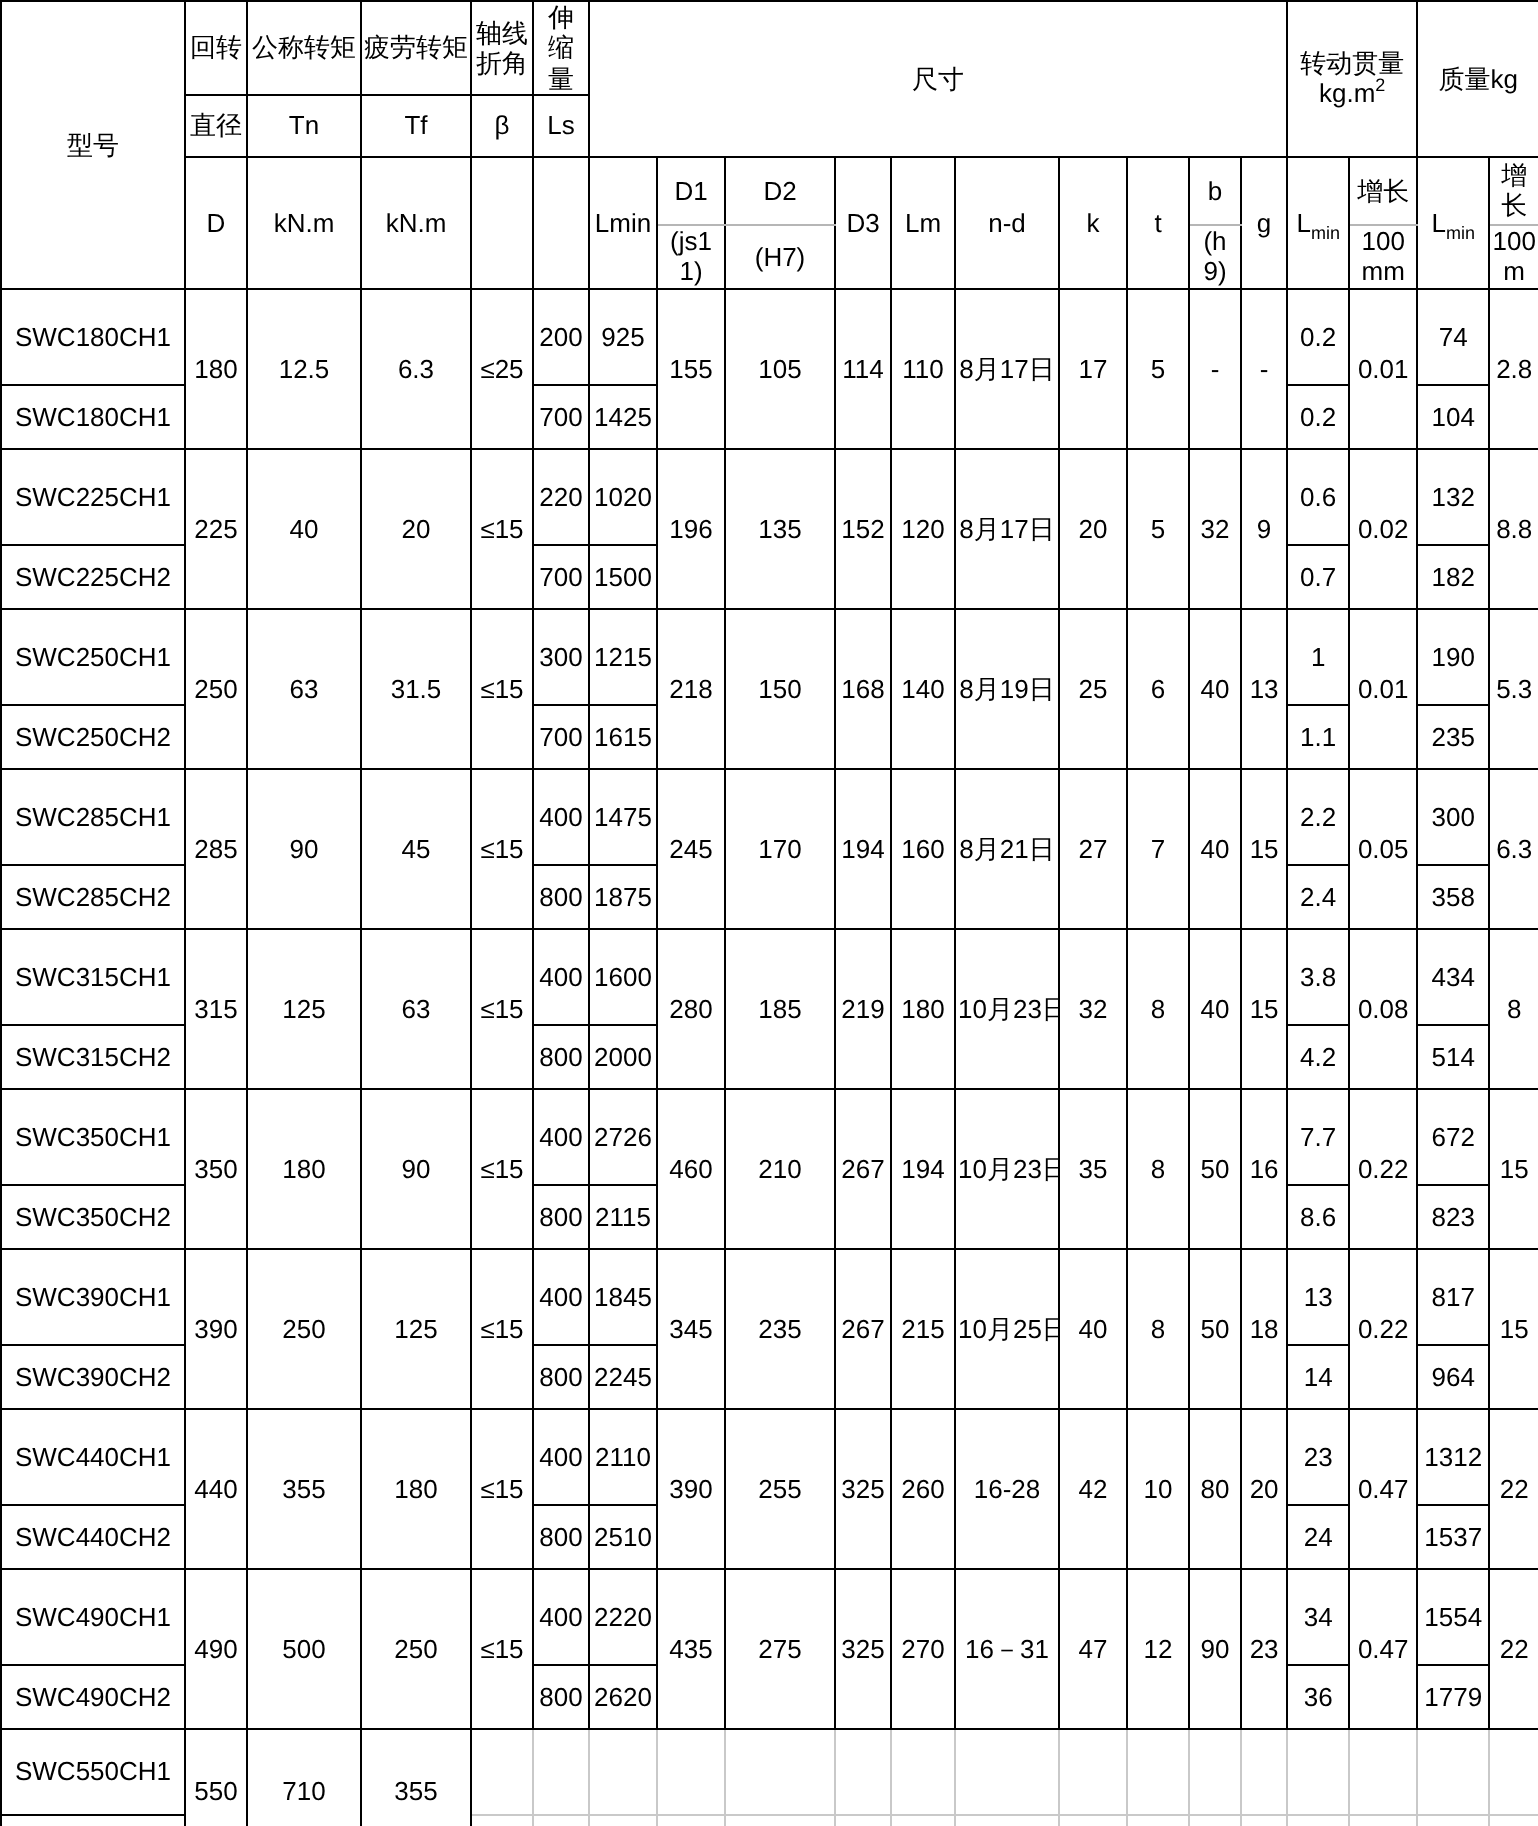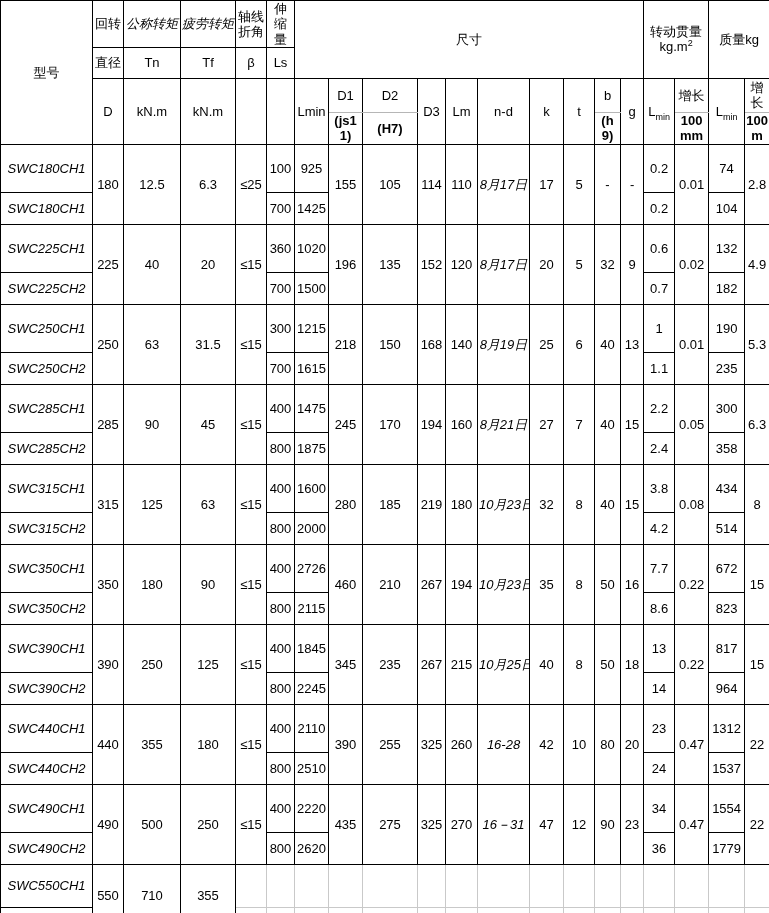--- a/index.html
+++ b/index.html
@@ -11,30 +11,30 @@
     text-align:center;
     vertical-align:middle;
     font-size:13px;
     line-height:1.18;
     padding:0 1px;
     overflow:hidden;
     word-break:break-all;
     color:#000;
     background:#fff;
   }
-  .nw { white-space:nowrap;font-style:italic; }
+  .nw { white-space:nowrap; }
   
   .gb { border-bottom-color:#b6b6b6; }
   
   .gc { border-color:#c9c9c9; }
   .bbl { border-bottom-color:#000; }  
   .brr { border-right-color:#000; }   
   sup, sub { font-size:9px; line-height:0; }
   tr.h1 { height:31px; } tr.h2 { height:31px; }
-  tr.h3 { height:34px; } tr.h4 { height:32px;font-weight:bold; }
+  tr.h3 { height:34px; } tr.h4 { height:32px; }
   tr.ra { height:48px; } tr.rb { height:32px; }
   tr.ra10 { height:43px;padding-left:48px; } tr.rb10 { height:20px; }
 </style>
 </head>
 <body>
 
 <table>
   <colgroup>
     <col style="width:92px">
       <col style="width:31px">
@@ -108,21 +108,21 @@
     <td>100 mm</td>
     <td>100m</td>
   </tr>
 
   <tr class="ra">
     <td class="nw">SWC180CH1</td>
     <td rowspan="2">180</td>
     <td rowspan="2">12.5</td>
     <td rowspan="2">6.3</td>
     <td rowspan="2">≤25</td>
-    <td>100</td>
+    <td>200</td>
     <td>925</td>
     <td rowspan="2">155</td>
     <td rowspan="2">105</td>
     <td rowspan="2">114</td>
     <td rowspan="2">110</td>
     <td rowspan="2" class="nw">8月17日</td>
     <td rowspan="2">17</td>
     <td rowspan="2">5</td>
     <td rowspan="2">-</td>
     <td rowspan="2">-</td>
@@ -138,35 +138,35 @@
     <td>0.2</td>
     <td>104</td>
   </tr>
 
   <tr class="ra">
     <td class="nw">SWC225CH1</td>
     <td rowspan="2">225</td>
     <td rowspan="2">40</td>
     <td rowspan="2">20</td>
     <td rowspan="2">≤15</td>
-    <td>360</td>
+    <td>220</td>
     <td>1020</td>
     <td rowspan="2">196</td>
     <td rowspan="2">135</td>
     <td rowspan="2">152</td>
     <td rowspan="2">120</td>
     <td rowspan="2" class="nw">8月17日</td>
     <td rowspan="2">20</td>
     <td rowspan="2">5</td>
     <td rowspan="2">32</td>
     <td rowspan="2">9</td>
     <td>0.6</td>
     <td rowspan="2">0.02</td>
     <td>132</td>
-    <td rowspan="2">4.9</td>
+    <td rowspan="2">8.8</td>
   </tr>
   <tr class="rb">
     <td class="nw">SWC225CH2</td>
     <td>700</td>
     <td>1500</td>
     <td>0.7</td>
     <td>182</td>
   </tr>
 
   <tr class="ra">

